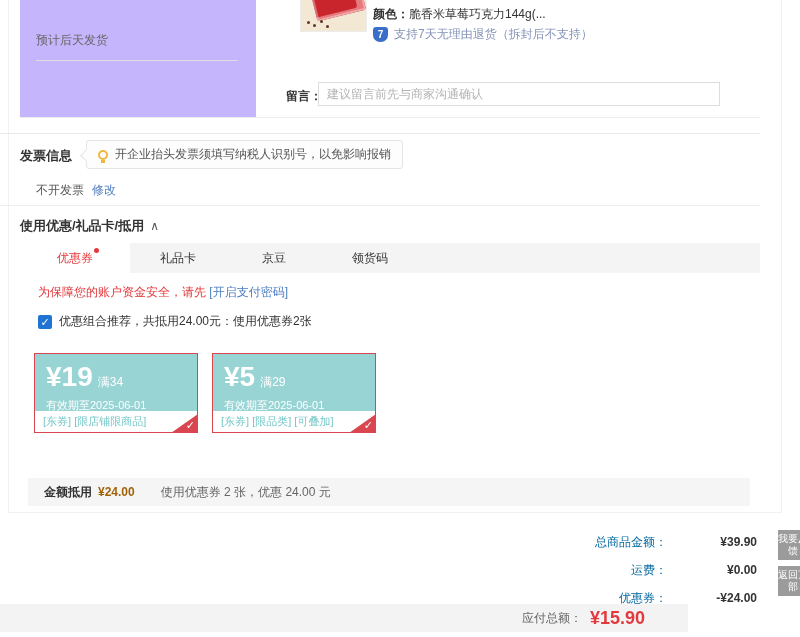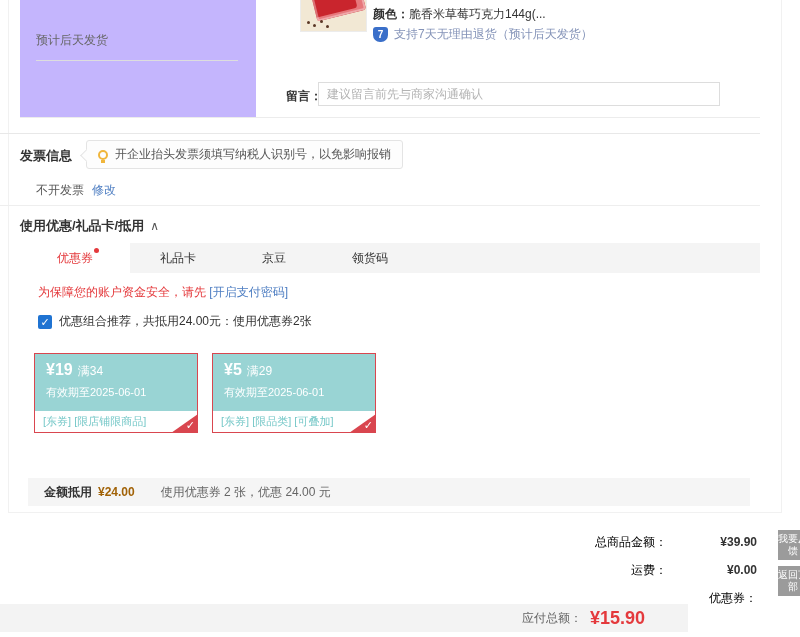--- a/index.html
+++ b/index.html
@@ -65,39 +65,39 @@
   .tab-plain { width:96px; }
 
   .security { position:absolute; left:38px; top:284px; color:#e4393c; }
   .combo { position:absolute; left:38px; top:313px; display:flex; align-items:center; gap:7px; }
   .checkbox { width:14px; height:14px; background:#1f73d2; border-radius:2px; color:#fff; font-size:11px;
               line-height:14px; text-align:center; cursor:pointer; }
 
   .coupons { position:absolute; left:34px; top:353px; display:flex; gap:14px; }
   .coupon { position:relative; width:164px; height:80px; border:1px solid #d9464f; background:#fff; cursor:pointer; }
   .coupon-top { position:absolute; left:0; top:0; right:0; height:57px; background:#99d4d4; color:#fff; padding:7px 0 0 11px; }
-  .coupon-amt { font-size:16px; font-weight:bold; }
+  .coupon-amt { font-size:28px; font-weight:bold; }
   .coupon-cond { font-size:12px; margin-left:5px; }
   .coupon-exp { font-size:11px; margin-top:5px; }
   .coupon-tags { position:absolute; left:0; bottom:0; right:0; height:21px; line-height:21px;
                  padding-left:8px; font-size:11px; color:#76c8c8; background:#fff; }
   .coupon-corner { position:absolute; right:-1px; bottom:-1px; width:0; height:0;
                  border-style:solid; border-width:0 0 19px 27px; border-color:transparent transparent #d9464f transparent; }
   .coupon-check { position:absolute; right:2px; bottom:0px; color:#fff; font-size:11px; }
 
   .deduction { position:absolute; left:28px; top:478px; width:722px; height:28px; line-height:28px;
                background:#f5f5f5; padding-left:16px; color:#333; }
   .ded-label { font-weight:bold; }
   .ded-amt { color:#a16207; font-weight:bold; margin-left:6px; }
   .ded-detail { color:#666; margin-left:26px; }
 
   
   .summary { position:absolute; left:360px; top:528px; width:397px; }
   .sum-row { display:flex; justify-content:flex-end; height:28px; line-height:28px; }
-  .sum-label { color:#000000; }
+  .sum-label { color:#0369a1; }
   .sum-value { width:90px; text-align:right; font-weight:bold; color:#333; }
 
   .total-band { position:absolute; left:0; top:604px; width:688px; height:28px; background:#f3f3f3; }
   .total-inner { position:absolute; right:43px; top:0; height:28px; display:flex; align-items:center; }
   .total-label { color:#666; }
   .total-value { color:#e4393c; font-weight:bold; font-size:18px; margin-left:8px; }
 
   
   .float-btn { position:absolute; left:778px; width:30px; height:30px; background:#9b9b9b; color:#fff;
                font-size:10px; line-height:12px; text-align:center; padding-top:3px; cursor:pointer; }
@@ -123,21 +123,21 @@
     <span class="crumb" style="left:19px; bottom:8px;"></span>
     <span class="crumb" style="left:25px; bottom:3px;"></span>
   </div>
 
   <div class="color-row">
     <span class="color-label">颜色：</span><span>脆香米草莓巧克力144g(...</span>
   </div>
 
   <div class="return-row">
     <span class="badge7">7</span>
-    <span>支持7天无理由退货（预计后天发货）</span>
+    <span>支持7天无理由退货（拆封后不支持）</span>
   </div>
 
   <span class="msg-label">留言：</span>
   <input class="msg-input" type="text" placeholder="建议留言前先与商家沟通确认" style="">
 
   <div class="topsec-bottom"></div>
   <div class="divider1"></div>
 
   <div class="invoice-title">发票信息</div>
   <div class="invoice-tip">
@@ -208,20 +208,21 @@
     <div class="sum-row">
       <span class="sum-label">总商品金额：</span>
       <span class="sum-value">¥39.90</span>
     </div>
     <div class="sum-row">
       <span class="sum-label">运费：</span>
       <span class="sum-value">¥0.00</span>
     </div>
     <div class="sum-row">
       <span class="sum-label">优惠券：</span>
+      <span class="sum-value">-¥24.00</span>
     </div>
   </div>
 
   <div class="total-band">
     <div class="total-inner">
       <span class="total-label">应付总额：</span>
       <span class="total-value">¥15.90</span>
     </div>
   </div>
 

